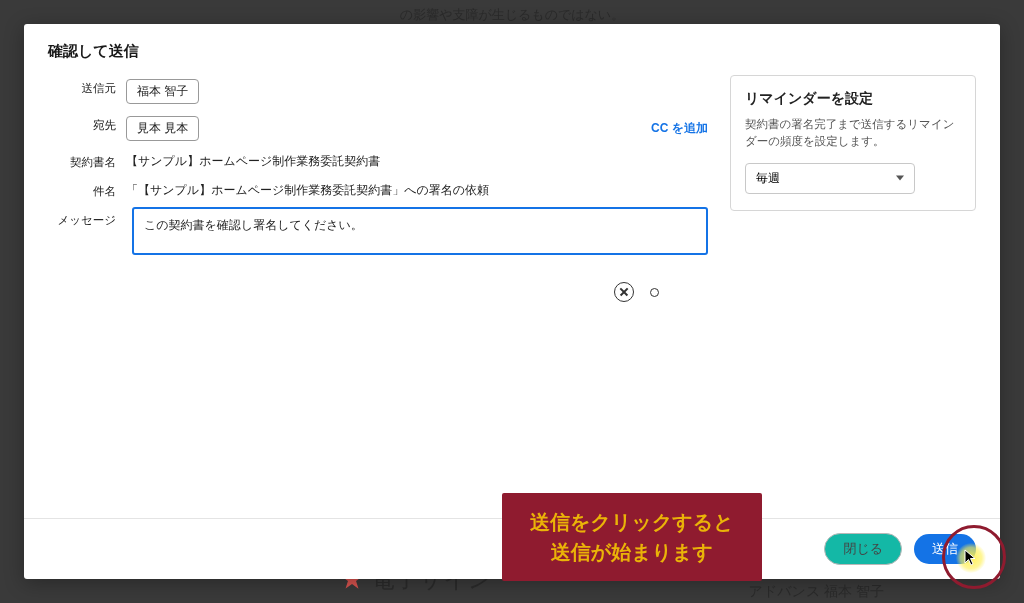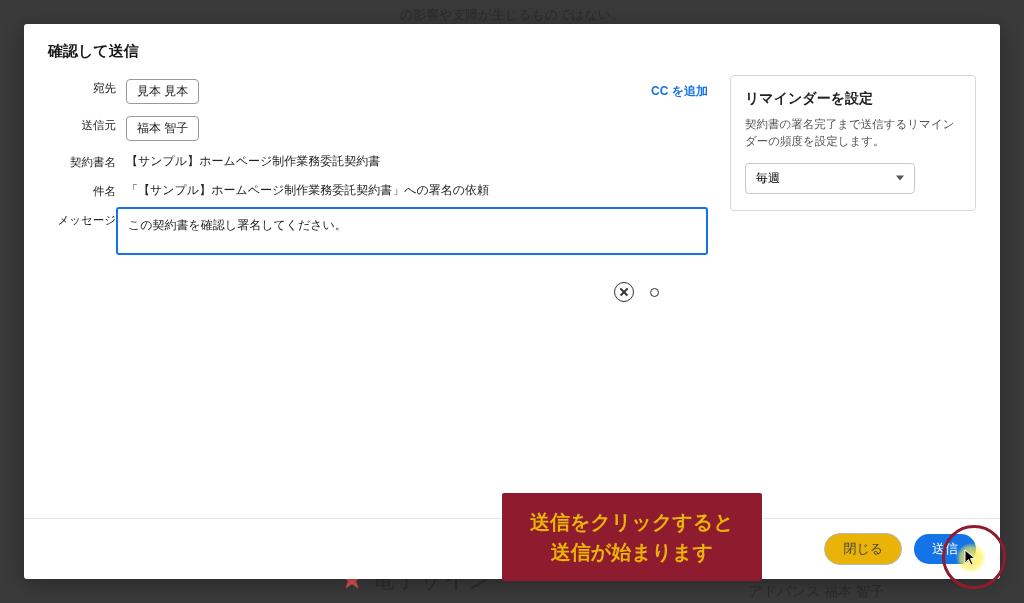--- a/index.html
+++ b/index.html
@@ -95,21 +95,21 @@
       background: #fff;
       color: #222;
     }
     .cc-link {
       color: #1473e6;
       font-size: 12px;
       cursor: pointer;
       margin-left: auto;
       font-weight: 600;
     }
-    .msg-row { flex: 1; display: flex; margin-bottom: 0;}
+    .msg-row { flex: 1; display: flex; margin-bottom: 0; gap: 16px;}
     .message-box {
       flex: 1;
       border: 2px solid #1473e6;
       border-radius: 3px;
       padding: 8px 10px;
       font-size: 12px;
       color: #222;
       background: #fff;
       resize: none;
       outline: none;
@@ -170,21 +170,21 @@
     }
     .btn {
       border-radius: 16px;
       padding: 6px 18px;
       font-size: 13px;
       cursor: pointer;
       border: 1px solid transparent;
       font-weight: 500;
     }
     .btn-secondary {
-      background: #eab308;
+      background: #14b8a6;
       border-color: #b8b8b8;
       color: #444;
     }
     .btn-primary {
       background: #1473e6;
       color: #fff;
       border: none;
       min-width: 62px;
     }
     .tooltip-banner {
@@ -268,30 +268,30 @@
 <div class="backdrop-text">の影響や支障が生じるものではない。</div>
 <div class="backdrop-bottom-left"><span class="star">★</span> <span>電子サイン</span></div>
 <div class="backdrop-bottom-right">アドバンス 福本 智子</div>
 
 <div class="modal">
   <div class="modal-title">確認して送信</div>
 
   <div class="modal-body">
     <div class="left-col">
       <div class="form-row">
+        <div class="form-label">送信元</div>
+        <div class="form-value">
+          <span class="chip">福本 智子</span>
+        </div>
+      </div>
+      <div class="form-row">
         <div class="form-label">宛先</div>
         <div class="form-value">
           <span class="chip">見本 見本</span>
           <span class="cc-link">CC を追加</span>
-        </div>
-      </div>
-      <div class="form-row">
-        <div class="form-label">送信元</div>
-        <div class="form-value">
-          <span class="chip">福本 智子</span>
         </div>
       </div>
       <div class="form-row">
         <div class="form-label">契約書名</div>
         <div class="form-value">【サンプル】ホームページ制作業務委託契約書</div>
       </div>
       <div class="form-row">
         <div class="form-label">件名</div>
         <div class="form-value">「【サンプル】ホームページ制作業務委託契約書」への署名の依頼</div>
       </div>

